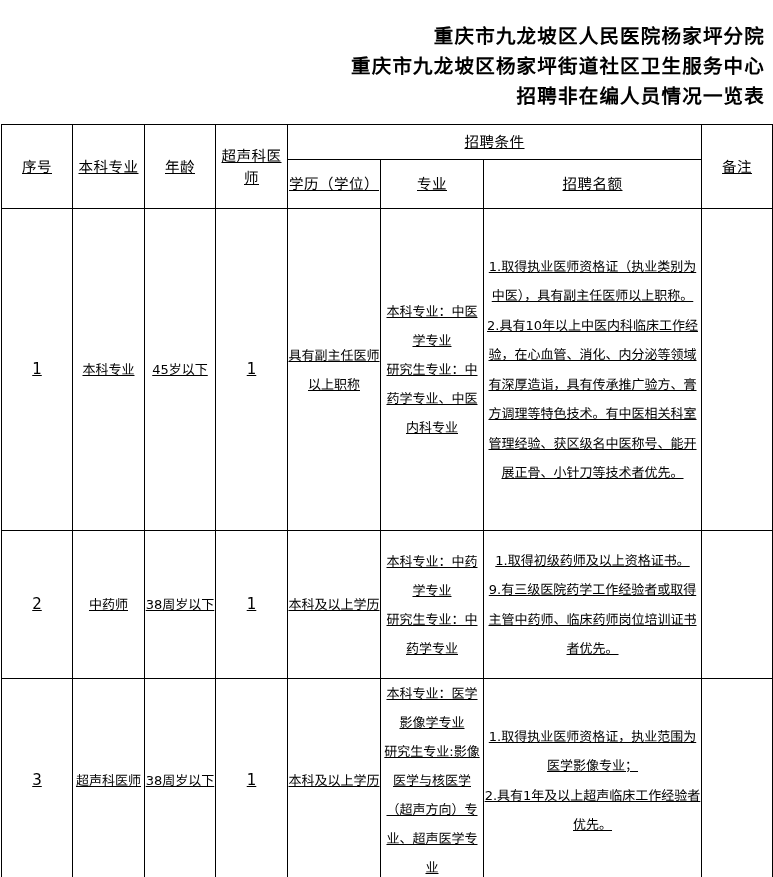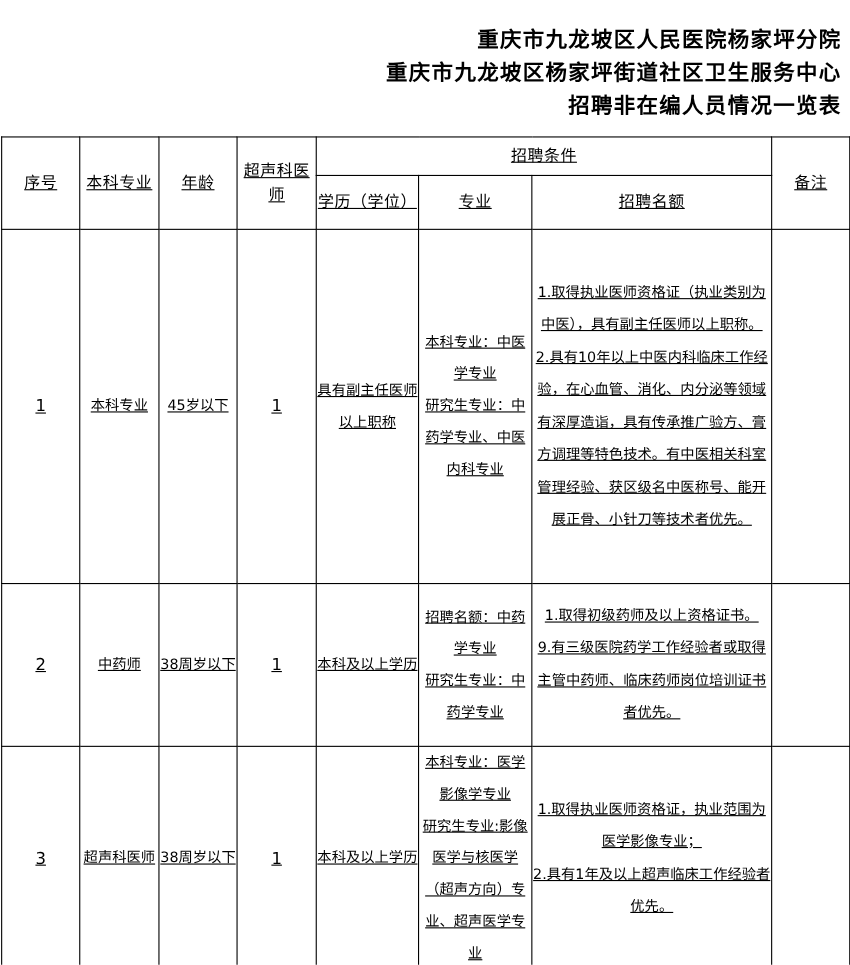--- a/index.html
+++ b/index.html
@@ -161,21 +161,21 @@
           <td class="cell cell-left multiline cell-top">1.取得执业医师资格证（执业类别为中医），具有副主任医师以上职称。
 2.具有10年以上中医内科临床工作经验，在心血管、消化、内分泌等领域有深厚造诣，具有传承推广验方、膏方调理等特色技术。有中医相关科室管理经验、获区级名中医称号、能开展正骨、小针刀等技术者优先。</td>
           <td class="cell"></td>
         </tr>
         <tr class="r2">
           <td class="cell cell-num">2</td>
           <td class="cell">中药师</td>
           <td class="cell">38周岁以下</td>
           <td class="cell cell-num">1</td>
           <td class="cell">本科及以上学历</td>
-          <td class="cell multiline">招聘名额：中药学专业
+          <td class="cell multiline">本科专业：中药学专业
 研究生专业：中药学专业</td>
           <td class="cell cell-left multiline cell-top">1.取得初级药师及以上资格证书。
 9.有三级医院药学工作经验者或取得主管中药师、临床药师岗位培训证书者优先。</td>
           <td class="cell"></td>
         </tr>
         <tr class="r3">
           <td class="cell cell-num">3</td>
           <td class="cell">超声科医师</td>
           <td class="cell">38周岁以下</td>
           <td class="cell cell-num">1</td>

